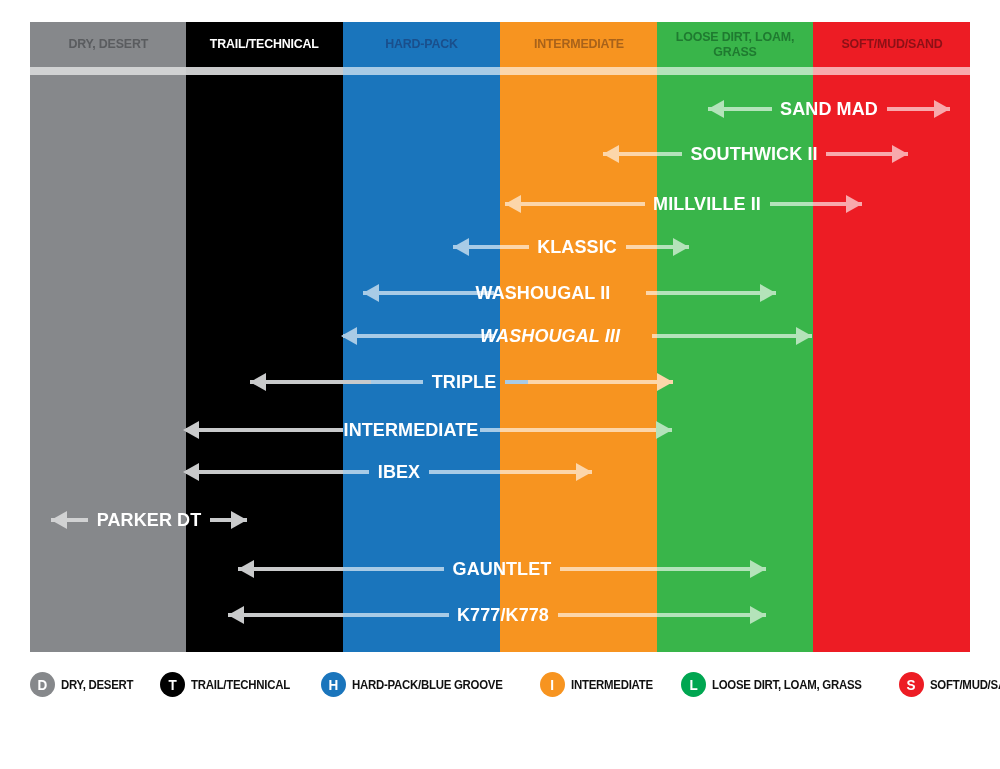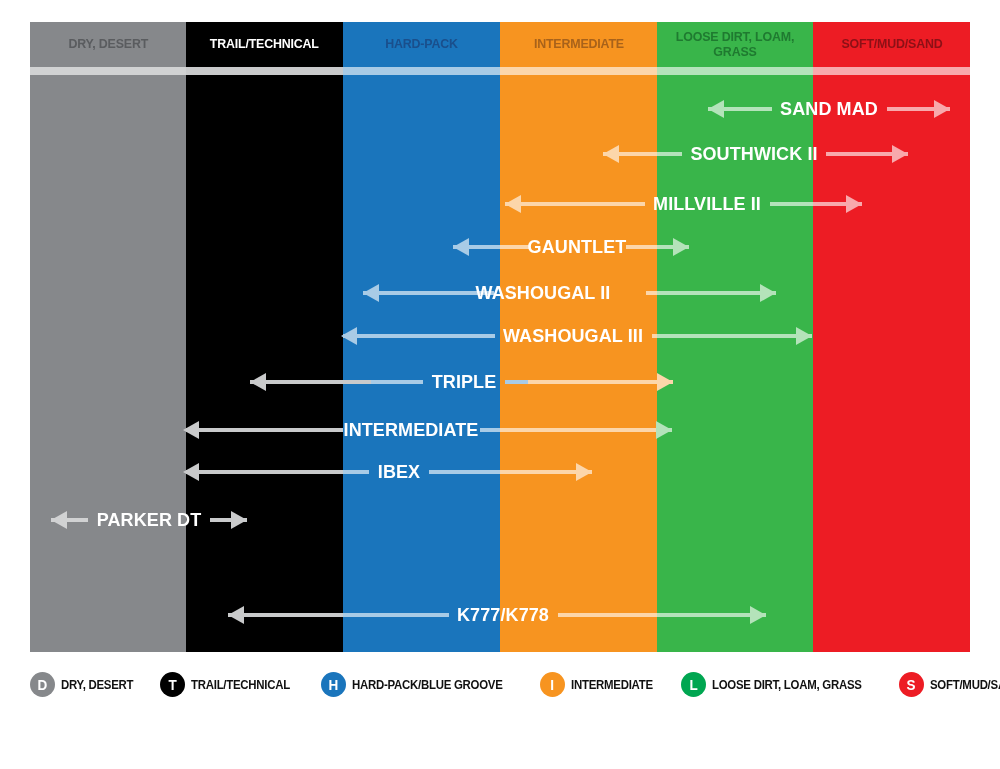--- a/index.html
+++ b/index.html
@@ -158,37 +158,37 @@
         <div class="head-r" style="left: 816px; border-left: 16px solid rgb(248, 169, 172);"></div>
         <div class="rlabel" style="left: 677px;">MILLVILLE II</div>
       </div>
       <div class="row" style="top: 159px;">
         <div class="seg" style="left: 423px; width: 47px; background: rgb(168, 203, 230);"></div>
         <div class="seg" style="left: 470px; width: 28.5px; background: rgb(252, 214, 170);"></div>
         <div class="seg" style="left: 595.5px; width: 31.5px; background: rgb(252, 214, 170);"></div>
         <div class="seg" style="left: 627px; width: 32px; background: rgb(180, 227, 186);"></div>
         <div class="head-l" style="left: 423px; border-right: 16px solid rgb(168, 203, 230);"></div>
         <div class="head-r" style="left: 643px; border-left: 16px solid rgb(180, 227, 186);"></div>
-        <div class="rlabel" style="left: 547px;">GAUNTLET</div>
+        <div class="rlabel" style="left: 547px;">KLASSIC</div>
       </div>
       <div class="row" style="top: 205px;">
         <div class="seg" style="left: 333px; width: 131px; background: rgb(168, 203, 230);"></div>
         <div class="seg" style="left: 616px; width: 11px; background: rgb(252, 214, 170);"></div>
         <div class="seg" style="left: 627px; width: 119px; background: rgb(180, 227, 186);"></div>
         <div class="head-l" style="left: 333px; border-right: 16px solid rgb(168, 203, 230);"></div>
         <div class="head-r" style="left: 730px; border-left: 16px solid rgb(180, 227, 186);"></div>
         <div class="rlabel" style="left: 513px;">WASHOUGAL II</div>
       </div>
       <div class="row" style="top: 248px;">
         <div class="seg" style="left: 313px; width: 151.5px; background: rgb(168, 203, 230);"></div>
         <div class="seg" style="left: 621.5px; width: 5.5px; background: rgb(252, 214, 170);"></div>
         <div class="seg" style="left: 627px; width: 155px; background: rgb(180, 227, 186);"></div>
         <div class="head-l" style="left: 311px; border-right: 16px solid rgb(168, 203, 230);"></div>
         <div class="head-r" style="left: 766px; border-left: 16px solid rgb(180, 227, 186);"></div>
-        <div class="rlabel" style="left: 543px;">WASHOUGAL III</div>
+        <div class="rlabel" style="left: 520px; font-style: italic;">WASHOUGAL III</div>
       </div>
       <div class="row" style="top: 294px; margin-left: 28px;">
         <div class="seg" style="left: 192px; width: 121px; background: rgb(201, 202, 203);"></div>
         <div class="seg" style="left: 313px; width: 52px; background: rgb(168, 203, 230);"></div>
         <div class="seg" style="left: 447px; width: 23px; background: rgb(168, 203, 230);"></div>
         <div class="seg" style="left: 470px; width: 145px; background: rgb(252, 214, 170);"></div>
         <div class="head-l" style="left: 192px; border-right: 16px solid rgb(201, 202, 203);"></div>
         <div class="head-r" style="left: 599px; border-left: 16px solid rgb(252, 214, 170);"></div>
         <div class="rlabel" style="left: 406px;">TRIPLE</div>
       </div>
@@ -210,20 +210,29 @@
         <div class="head-r" style="left: 546px; border-left: 16px solid rgb(252, 214, 170);"></div>
         <div class="rlabel" style="left: 369px;">IBEX</div>
       </div>
       <div class="row" style="top: 432px;">
         <div class="seg" style="left: 21px; width: 37px; background: rgb(209, 210, 211);"></div>
         <div class="seg" style="left: 180px; width: 37px; background: rgb(201, 202, 203);"></div>
         <div class="head-l" style="left: 21px; border-right: 16px solid rgb(209, 210, 211);"></div>
         <div class="head-r" style="left: 201px; border-left: 16px solid rgb(201, 202, 203);"></div>
         <div class="rlabel" style="left: 119px;">PARKER DT</div>
       </div>
+      <div class="row" style="top: 481px;">
+        <div class="seg" style="left: 208px; width: 105px; background: rgb(201, 202, 203);"></div>
+        <div class="seg" style="left: 313px; width: 101px; background: rgb(168, 203, 230);"></div>
+        <div class="seg" style="left: 530px; width: 97px; background: rgb(252, 214, 170);"></div>
+        <div class="seg" style="left: 627px; width: 109px; background: rgb(180, 227, 186);"></div>
+        <div class="head-l" style="left: 208px; border-right: 16px solid rgb(201, 202, 203);"></div>
+        <div class="head-r" style="left: 720px; border-left: 16px solid rgb(180, 227, 186);"></div>
+        <div class="rlabel" style="left: 472px;">GAUNTLET</div>
+      </div>
       <div class="row" style="top: 527px;">
         <div class="seg" style="left: 198px; width: 115px; background: rgb(201, 202, 203);"></div>
         <div class="seg" style="left: 313px; width: 105.5px; background: rgb(168, 203, 230);"></div>
         <div class="seg" style="left: 527.5px; width: 99.5px; background: rgb(252, 214, 170);"></div>
         <div class="seg" style="left: 627px; width: 109px; background: rgb(180, 227, 186);"></div>
         <div class="head-l" style="left: 198px; border-right: 16px solid rgb(201, 202, 203);"></div>
         <div class="head-r" style="left: 720px; border-left: 16px solid rgb(180, 227, 186);"></div>
         <div class="rlabel" style="left: 473px;">K777/K778</div>
       </div>
     </div>

